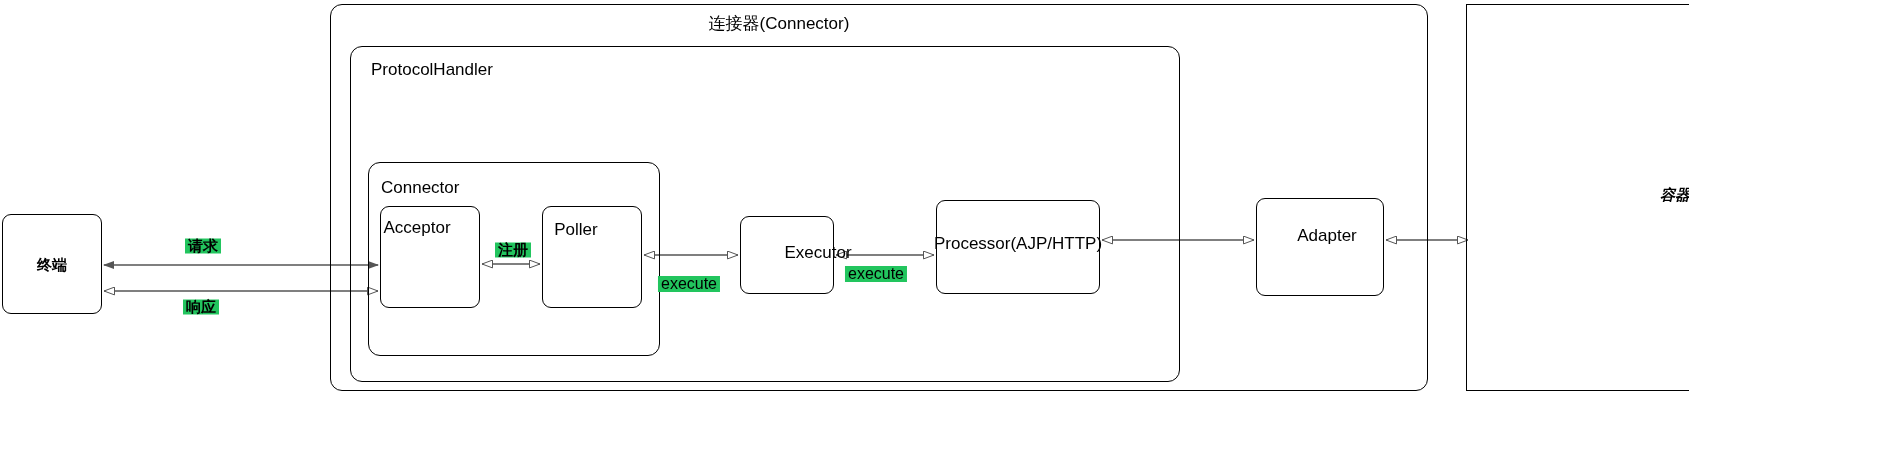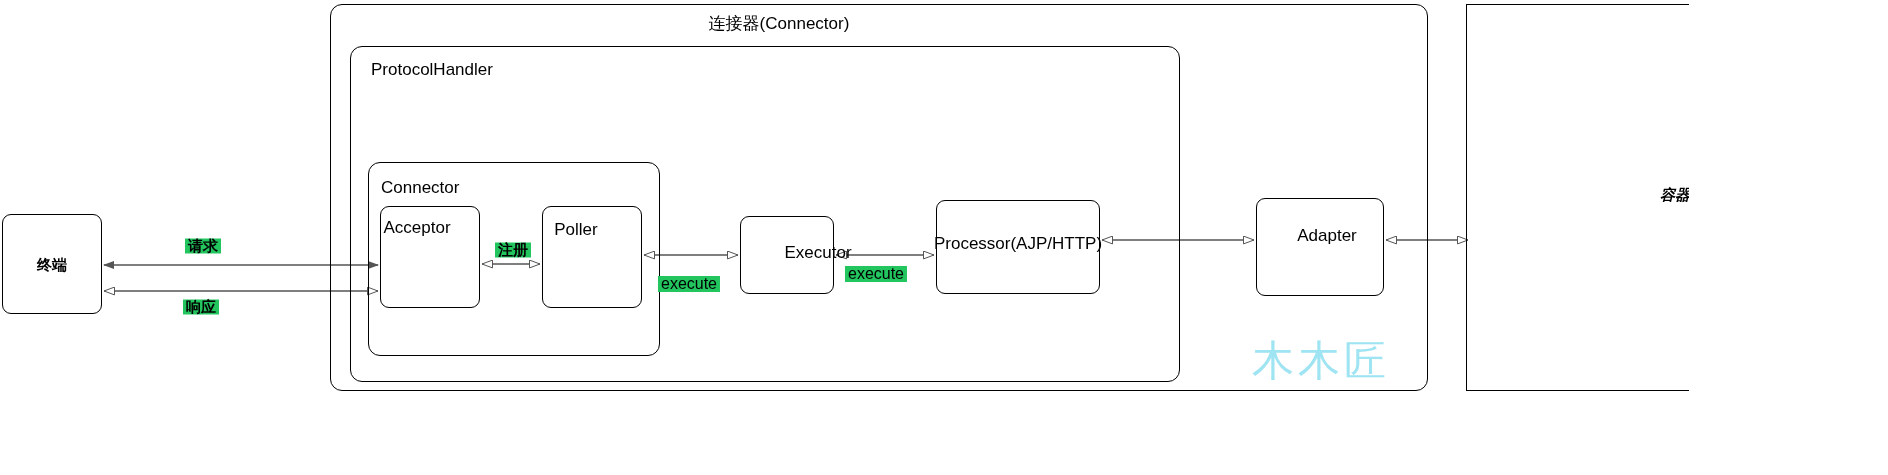--- a/index.html
+++ b/index.html
@@ -164,15 +164,14 @@
   <div class="edge-label cjklbl" style="left:203px; top:246px;">请求</div>
 
   <div class="edge-label cjklbl" style="left:201px; top:307px;">响应</div>
 
   <div class="edge-label cjklbl" style="left:513px; top:250px;">注册</div>
 
   <div class="edge-label" style="left:689px; top:254px;margin-top:30px;">execute</div>
 
   <div class="edge-label" style="left:876px; top:274px;">execute</div>
 
-  <div id="watermark" style="left:1252px; top:333px;">木木匠</div>
 
 </div>
 
 </body></html>

